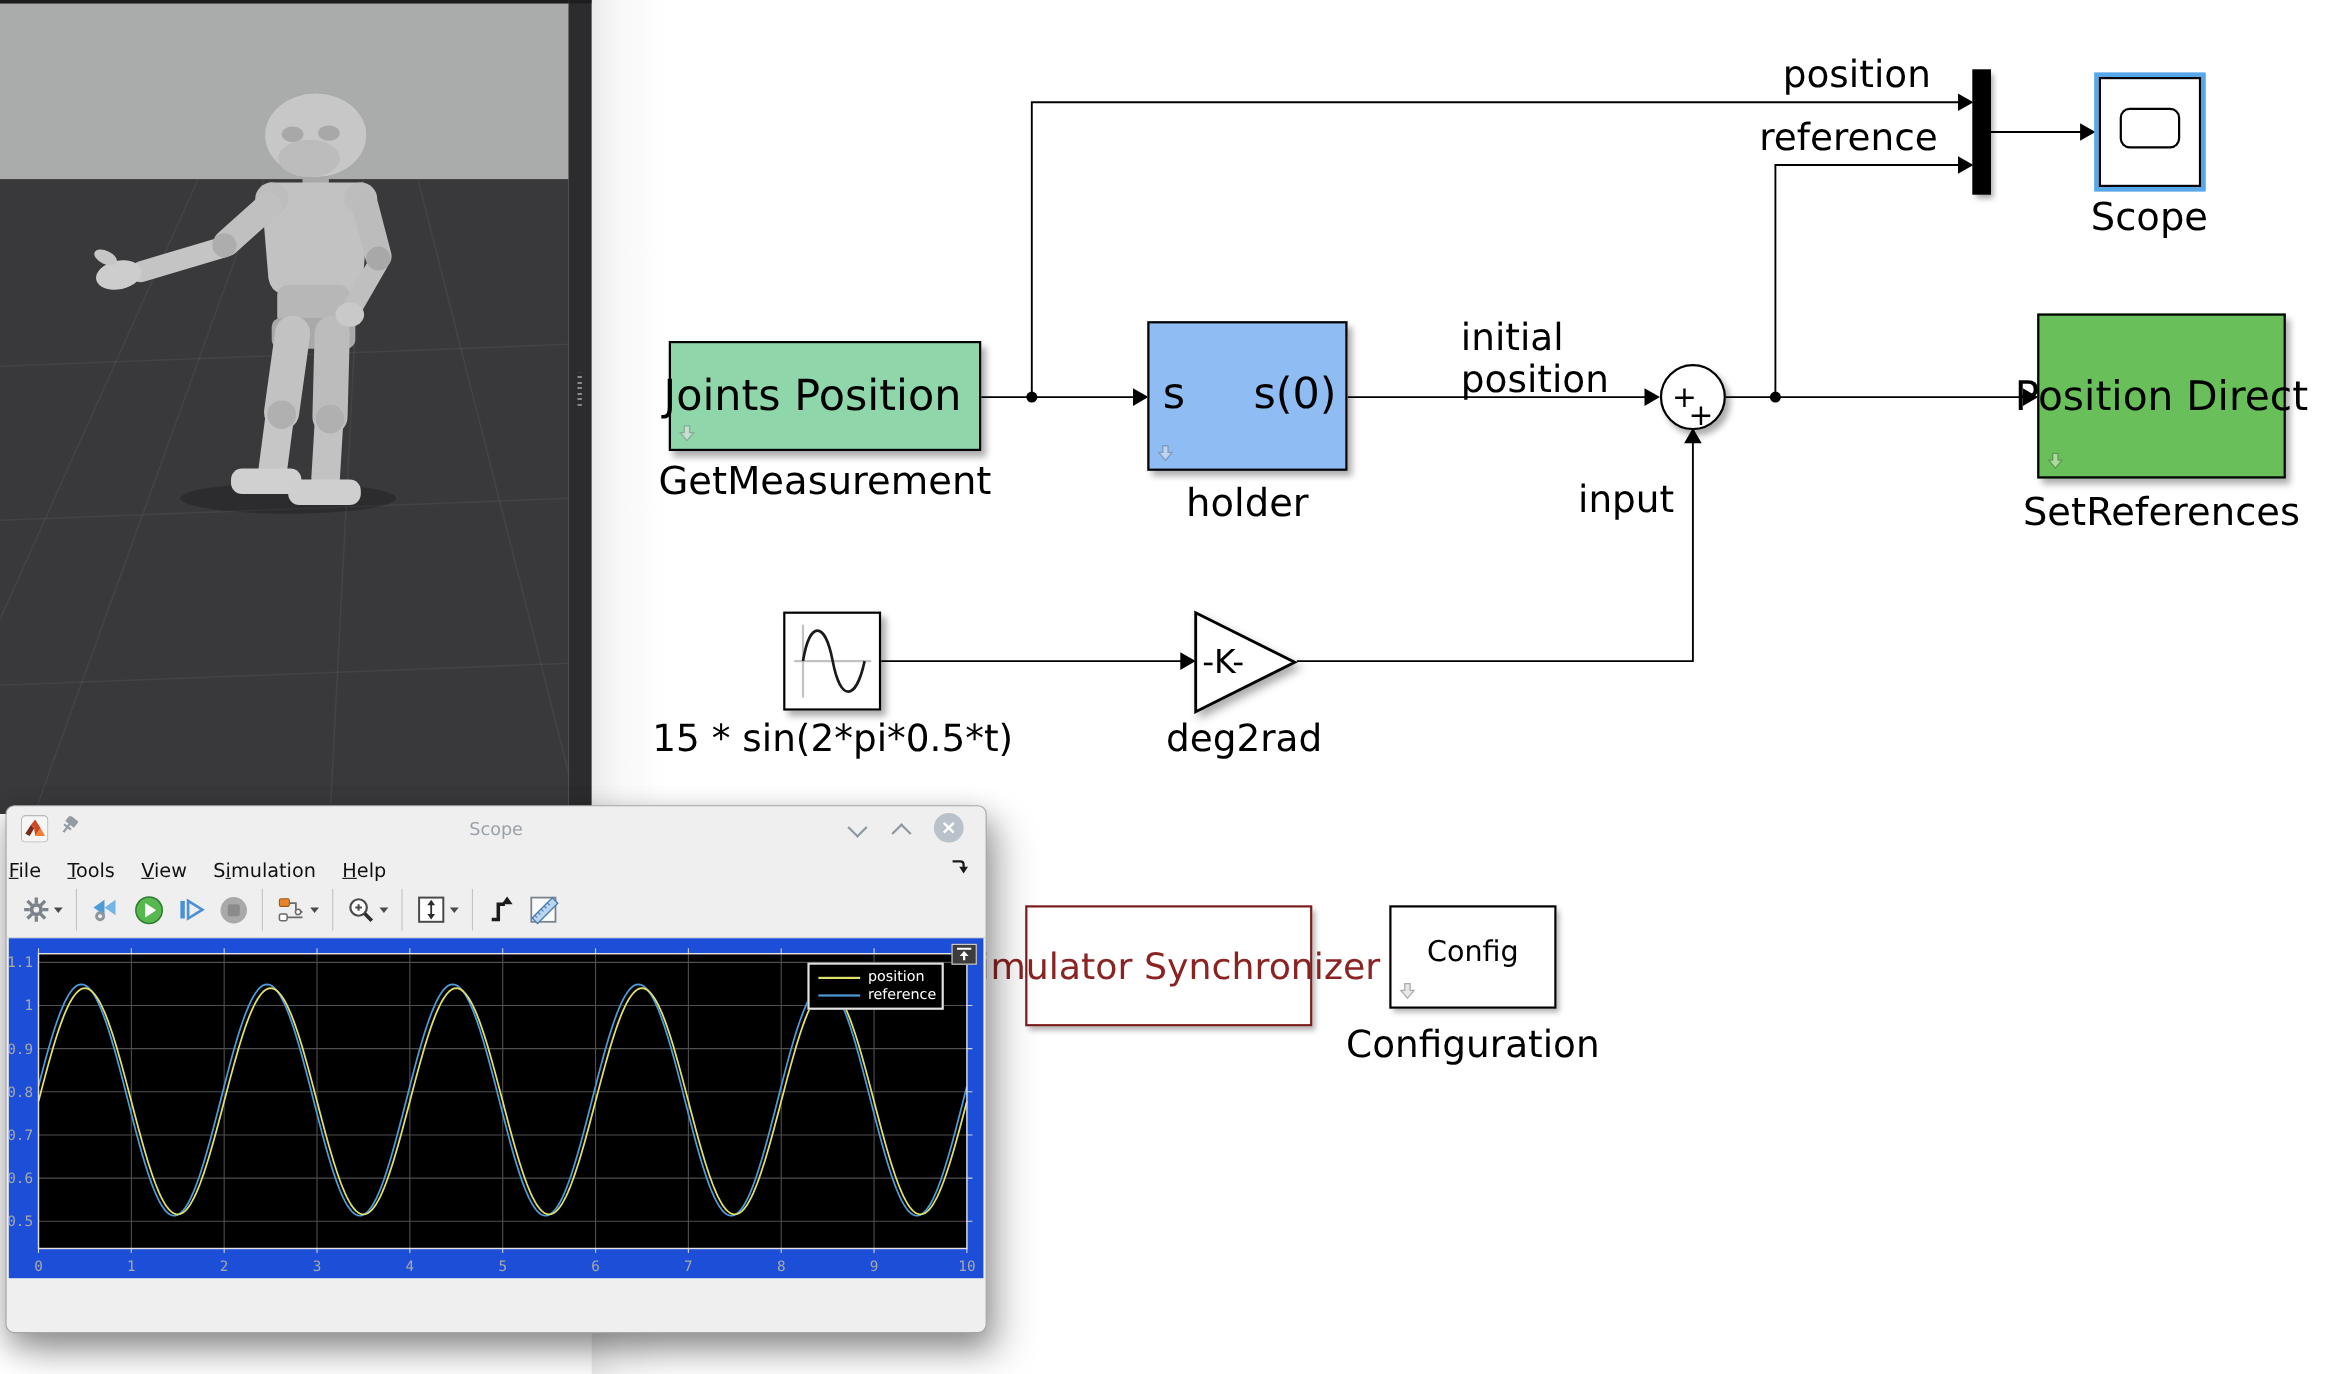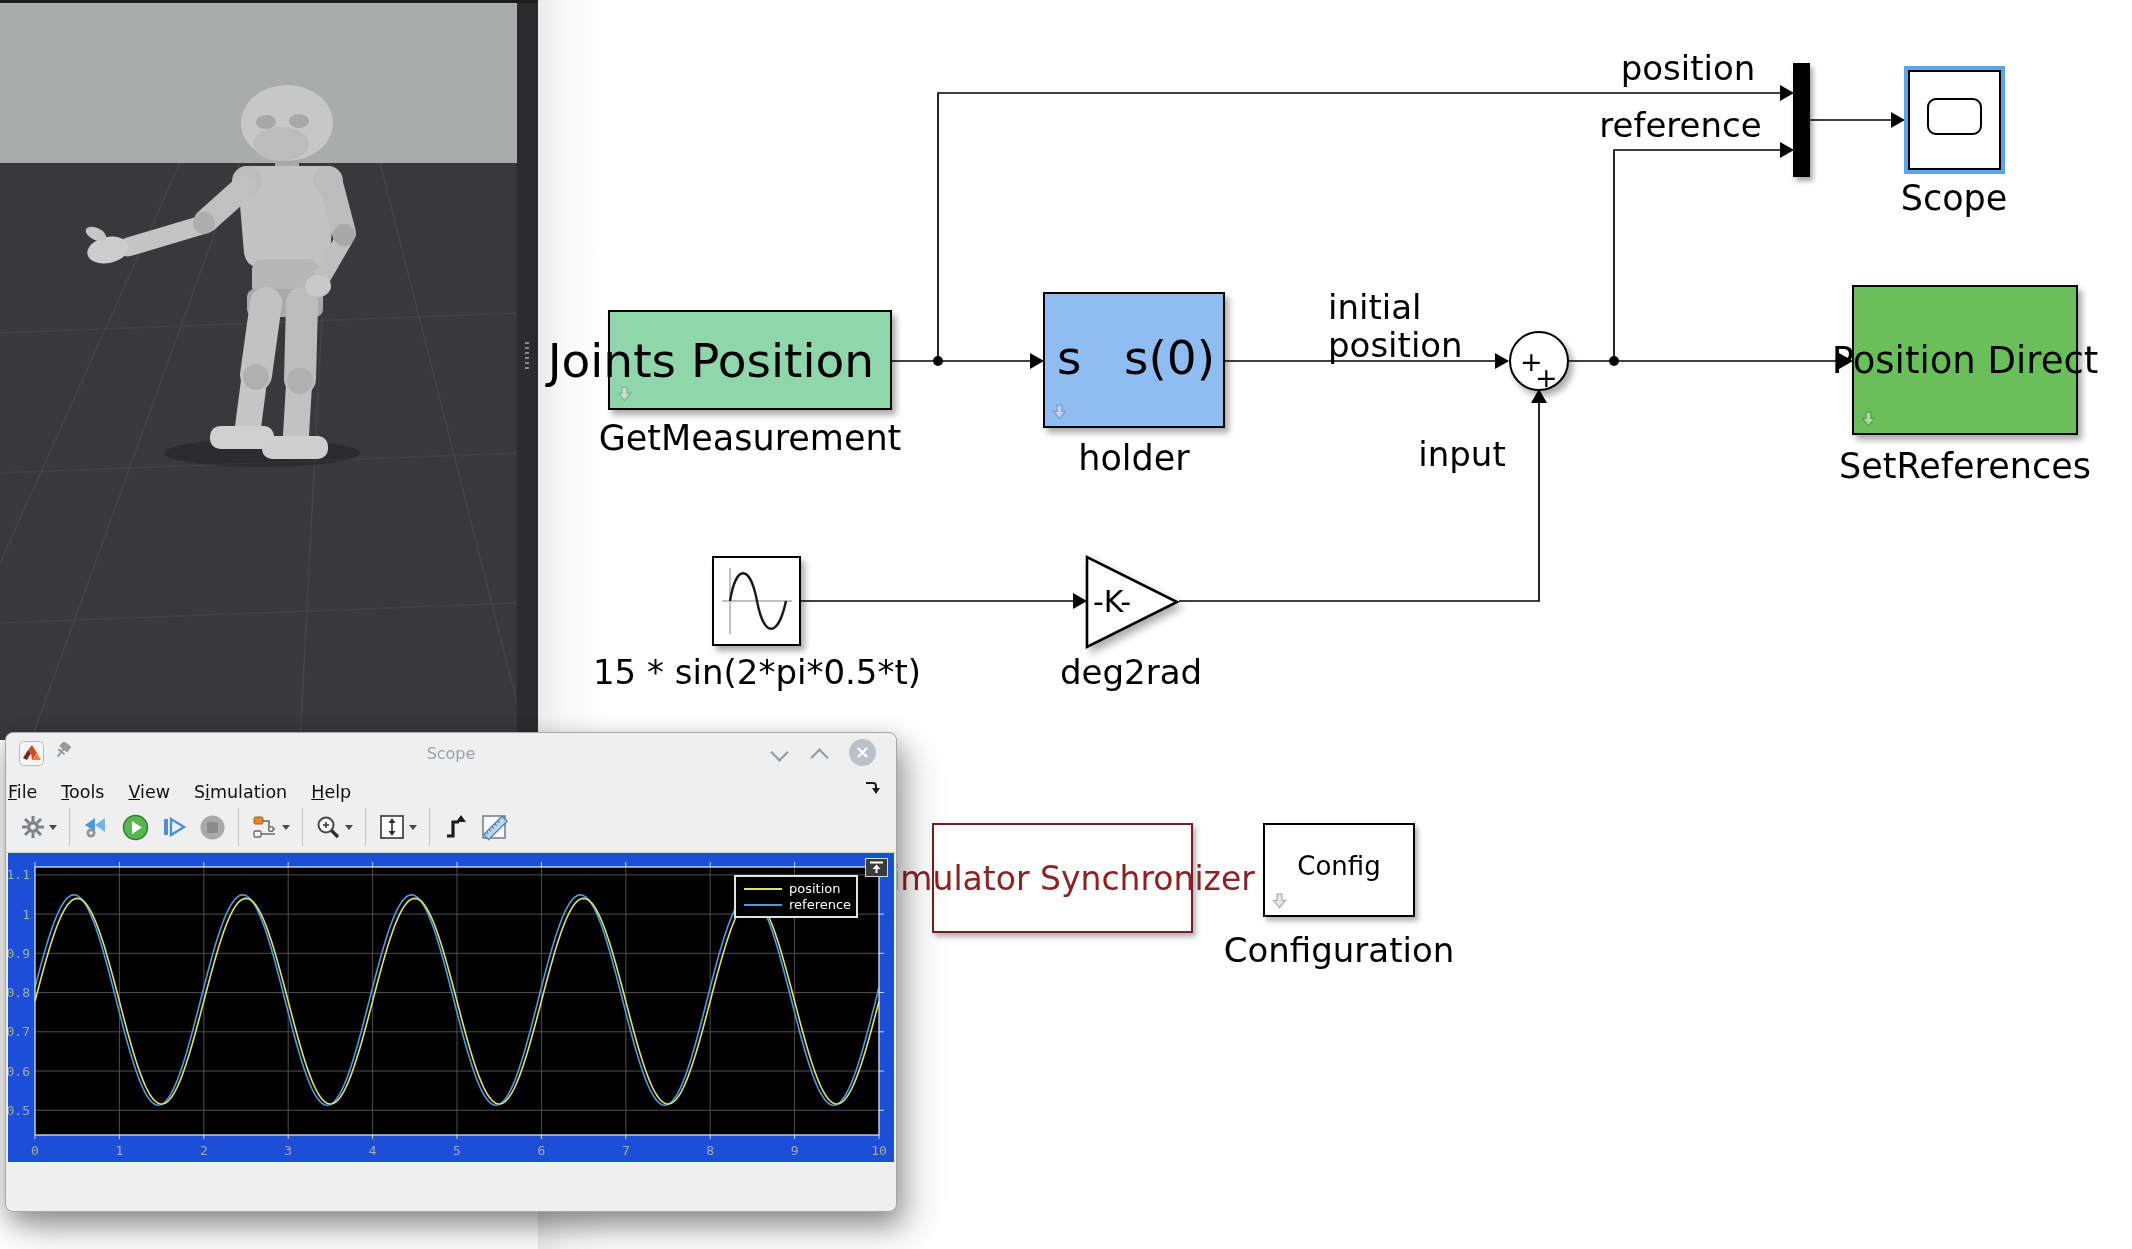--- a/index.html
+++ b/index.html
@@ -13,21 +13,21 @@
   #splitter .grip{position:absolute;left:8px;top:336px;width:4px;height:30px;
     background:repeating-linear-gradient(#2c2c2e 0 3px,#8a8a8a 3px 5px)}
 
   
   #canvas{position:absolute;left:538px;top:0;width:1594px;height:1249px;
     background:linear-gradient(90deg,#ebebeb 0px,#f8f8f8 26px,#ffffff 70px)}
   #wires{position:absolute;left:0;top:0;width:2132px;height:1249px;pointer-events:none}
 
   .sblock{position:absolute;border:2.5px solid #000;box-shadow:4px 5px 6px rgba(0,0,0,.33);
     display:flex;align-items:center;justify-content:center;background:#fff}
-  .blk-label{font-size:47px;color:#000;white-space:nowrap}
+  .blk-label{font-size:39px;color:#000;white-space:nowrap}
   .caption{position:absolute;font-size:35px;color:#000;white-space:nowrap;transform:translateX(-50%);text-align:center}
   .siglabel{position:absolute;font-size:34px;color:#000;white-space:nowrap}
   .badge{position:absolute;left:6px;bottom:5px;width:17px;height:17px;opacity:.85}
 
   
   #sum{position:absolute;left:1509px;top:331px;width:60px;height:60px;border:2.5px solid #000;border-radius:50%;
     background:#fff;box-shadow:4px 5px 6px rgba(0,0,0,.33)}
   #sum .plus{position:absolute;font-size:27px;color:#000;font-weight:400;line-height:1}
 
   
@@ -226,21 +226,21 @@
   </svg>
 </div>
 <div class="caption" style="left:1339px;top:930px;font-size:34px">Configuration</div>
 
 <div class="siglabel" style="left:1608px;top:48px;width:160px;text-align:center">position</div>
 <div class="siglabel" style="left:1598px;top:105px;width:165px;text-align:center">reference</div>
 <div class="siglabel" style="left:1328px;top:288px;width:160px;text-align:left;line-height:1.12">
   <div>initial</div>
   <div>position</div>
 </div>
-<div class="siglabel" style="left:1402px;top:434px;width:120px;text-align:center">input</div>
+<div class="siglabel" style="left:1402px;top:434px;width:120px;text-align:right">input</div>
 
 <div id="scopewin">
   <div id="titlebar">
     <svg class="abs" style="left:13px;top:8px" width="25" height="25" viewBox="0 0 25 25">
       <rect x="0.5" y="0.5" width="24" height="24" rx="4" fill="#f6f6f6" stroke="#b9b9b9"></rect>
       <polygon points="4,17 9,9 12,12 8,19" fill="#7a2817"></polygon>
       <polygon points="9,9 13,4 18,12 13,19 12,12" fill="#cf4a24"></polygon>
       <polygon points="13,19 18,12 22,19" fill="#ef8232"></polygon>
     </svg>
     <svg class="abs" style="left:47px;top:9px" width="18" height="22" viewBox="0 0 18 22">

